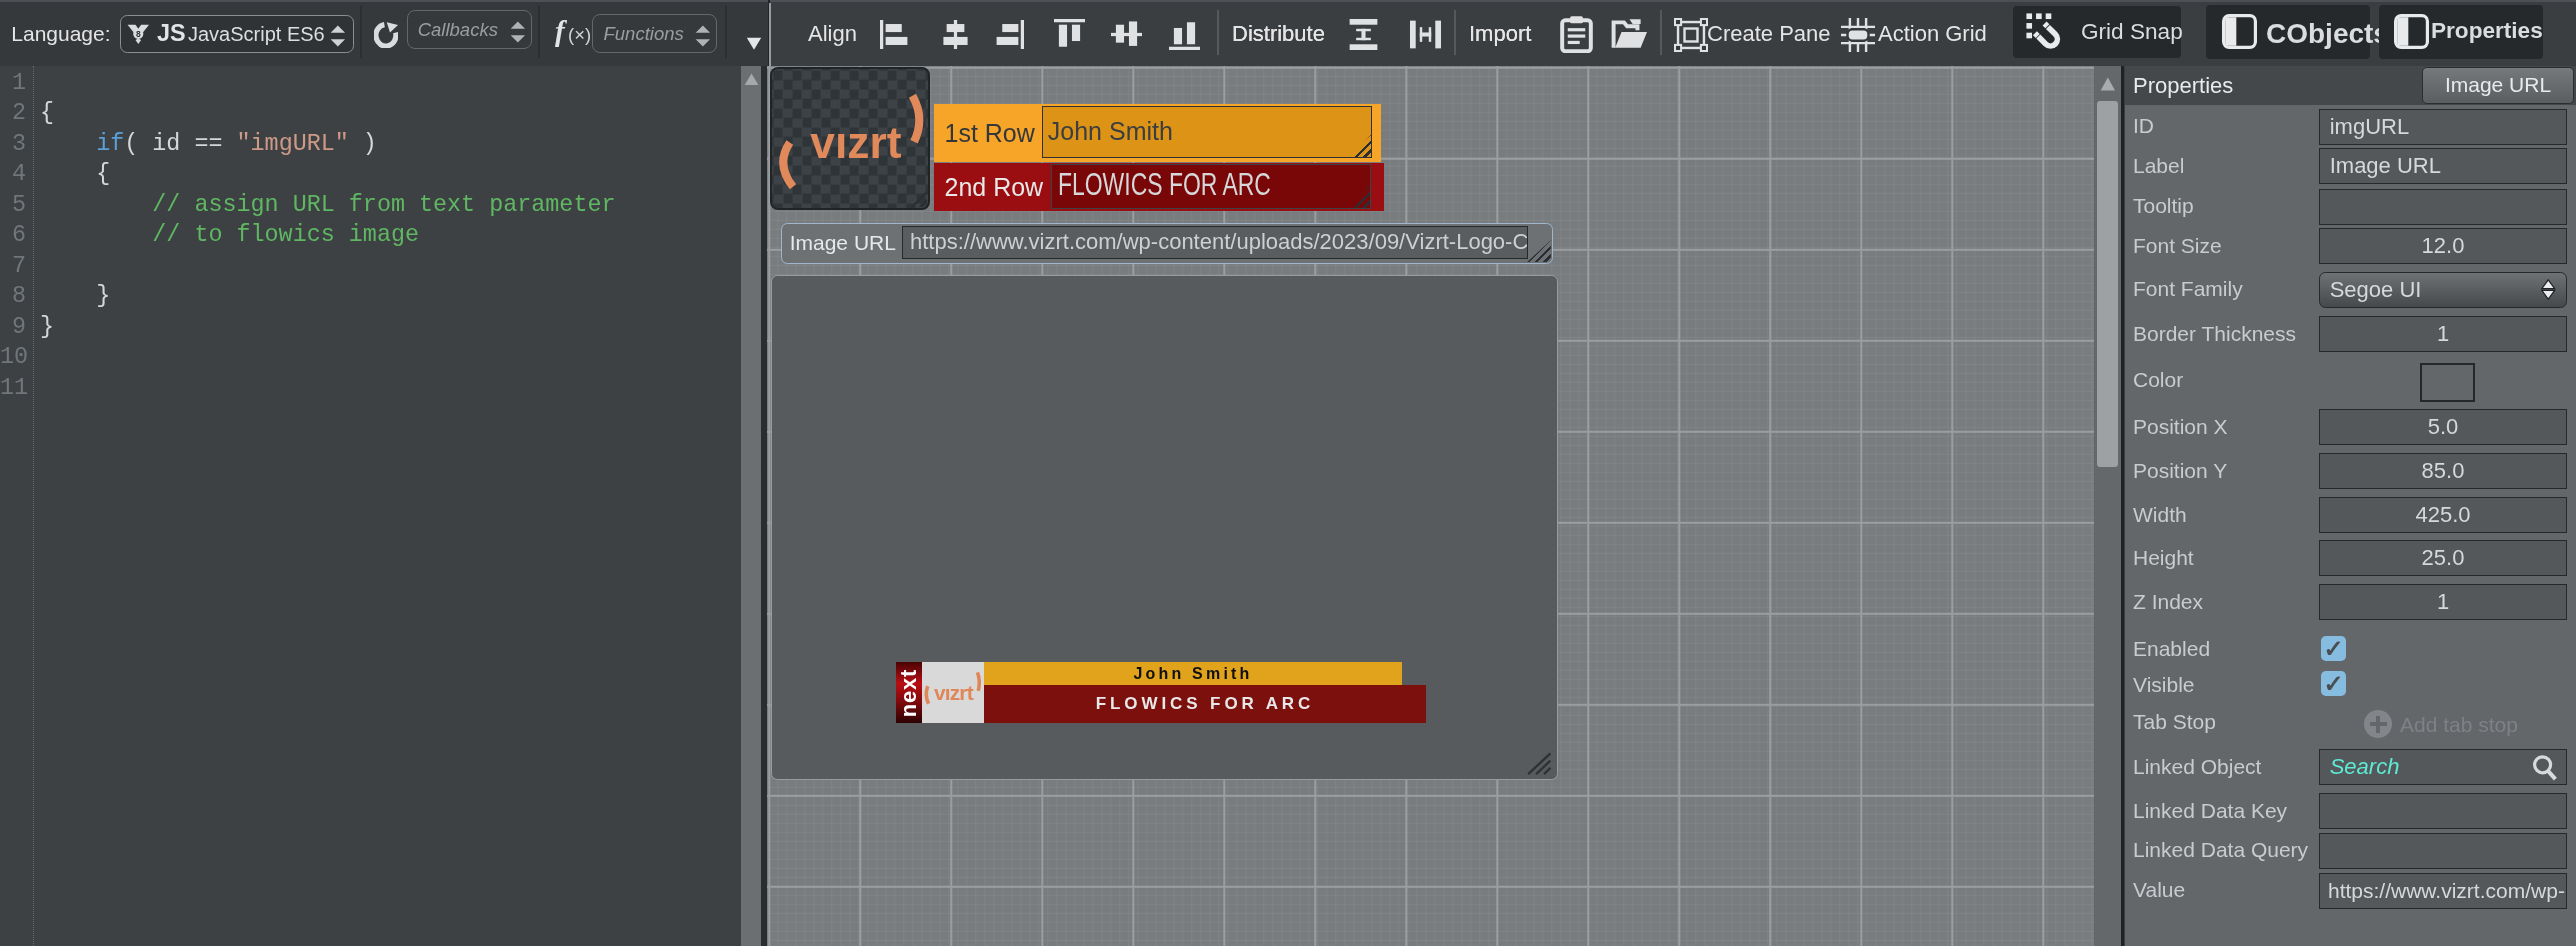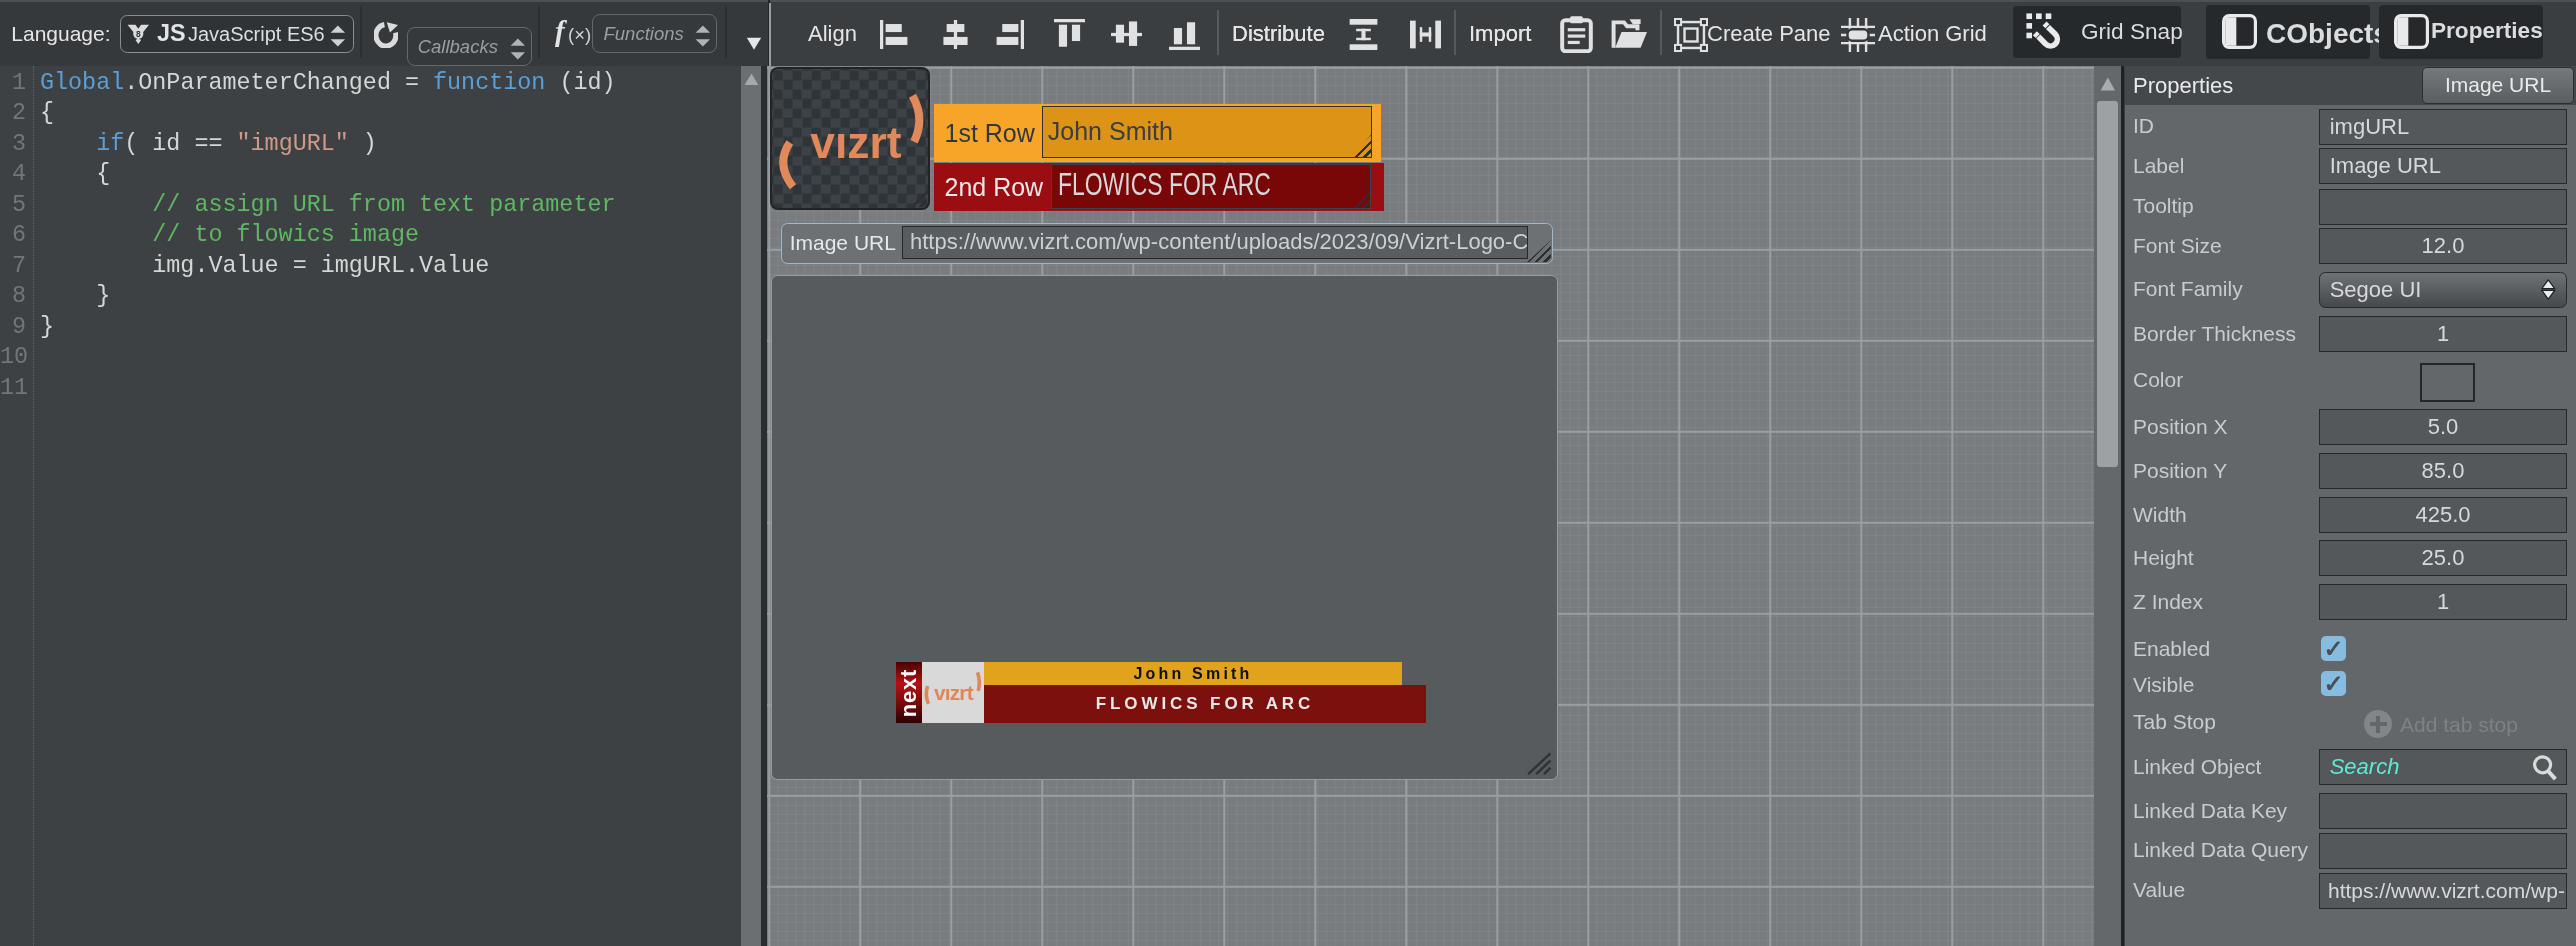--- a/index.html
+++ b/index.html
@@ -73,21 +73,21 @@
   <div class="abs" id="edbar"></div>
   <div class="abs tbtext" style="left:11.3px;top:22px;font-size:21px;">Language:</div>
   <div class="ddbox" style="left:120px;top:14.5px;width:234px;height:38px;font-size:20px;white-space:nowrap;">
     <span style="position:absolute;left:36px;top:4px;font-weight:bold;font-size:23.4px;color:#e2e4e6;">JS</span>
     <span style="position:absolute;left:67px;top:7.3px;">JavaScript ES6</span>
     <svg style="position:absolute;right:6.4px;top:8.9px;" width="17.7" height="24" viewBox="0 0 22 30">
       <path d="M11 2 L20 11 L2 11 Z" fill="#cfd2d4"></path>
         <path d="M11 28 L20 19 L2 19 Z" fill="#cfd2d4"></path>
     </svg>
   </div>
-  <div class="ddboxdim" style="left:407px;top:27px;width:125px;height:39px;">
+  <div class="ddboxdim" style="left:407px;top:10px;width:125px;height:39px;">
     <span style="position:absolute;left:9.7px;top:8px;font-style:italic;font-size:18.5px;">Callbacks</span>
     <svg style="position:absolute;right:4.8px;top:8.9px;" width="17.7" height="24" viewBox="0 0 22 30">
       <path d="M11 2 L20 11 L2 11 Z" fill="#b0b3b5"></path>
         <path d="M11 28 L20 19 L2 19 Z" fill="#b0b3b5"></path>
     </svg>
   </div>
   <div class="ddboxdim" style="left:592px;top:13.7px;width:125px;height:39px;">
     <span style="position:absolute;left:10.5px;top:8px;font-style:italic;font-size:18.5px;">Functions</span>
     <svg style="position:absolute;right:4.8px;top:8.9px;" width="17.7" height="24" viewBox="0 0 22 30">
       <path d="M11 2 L20 11 L2 11 Z" fill="#b0b3b5"></path>
@@ -247,27 +247,25 @@
       <span class="ln" style="top:34px;">2</span>
     <span class="ln" style="top:65px;">3</span>
       <span class="ln" style="top:95px;">4</span>
     <span class="ln" style="top:126px;">5</span>
       <span class="ln" style="top:156px;">6</span>
     <span class="ln" style="top:187px;">7</span>
       <span class="ln" style="top:217px;">8</span>
     <span class="ln" style="top:248px;">9</span>
       <span class="ln" style="top:278px;">10</span>
     <span class="ln" style="top:309px;">11</span>
-    <div class="cl" style="top:4px;"><span class="kw">Global</span>.OnParameterChanged = <span class="kw">function</span> (id)</div>
     <div class="cl" style="top:34px;">{</div>
     <div class="cl" style="top:65px;">    <span class="kw">if</span>( id == <span class="str">"imgURL"</span> )</div>
     <div class="cl" style="top:95px;">    {</div>
     <div class="cl" style="top:126px;"><span class="cm">        // assign URL from text parameter</span></div>
     <div class="cl" style="top:156px;"><span class="cm">        // to flowics image</span></div>
-    <div class="cl" style="top:187px;">        img.Value = imgURL.Value</div>
     <div class="cl" style="top:217px;">    }</div>
     <div class="cl" style="top:248px;">}</div>
   </div>
   <div class="abs" id="edscroll">
   <svg style="position:absolute;left:1.6px;top:6.4px;" width="17" height="14.5" viewBox="0 0 21 18">
         <path d="M10.5 2 L19 16 L2 16 Z" fill="#a5a9ac"></path>
       </svg>
 </div>
   <div class="abs" id="edgap"></div>
 

